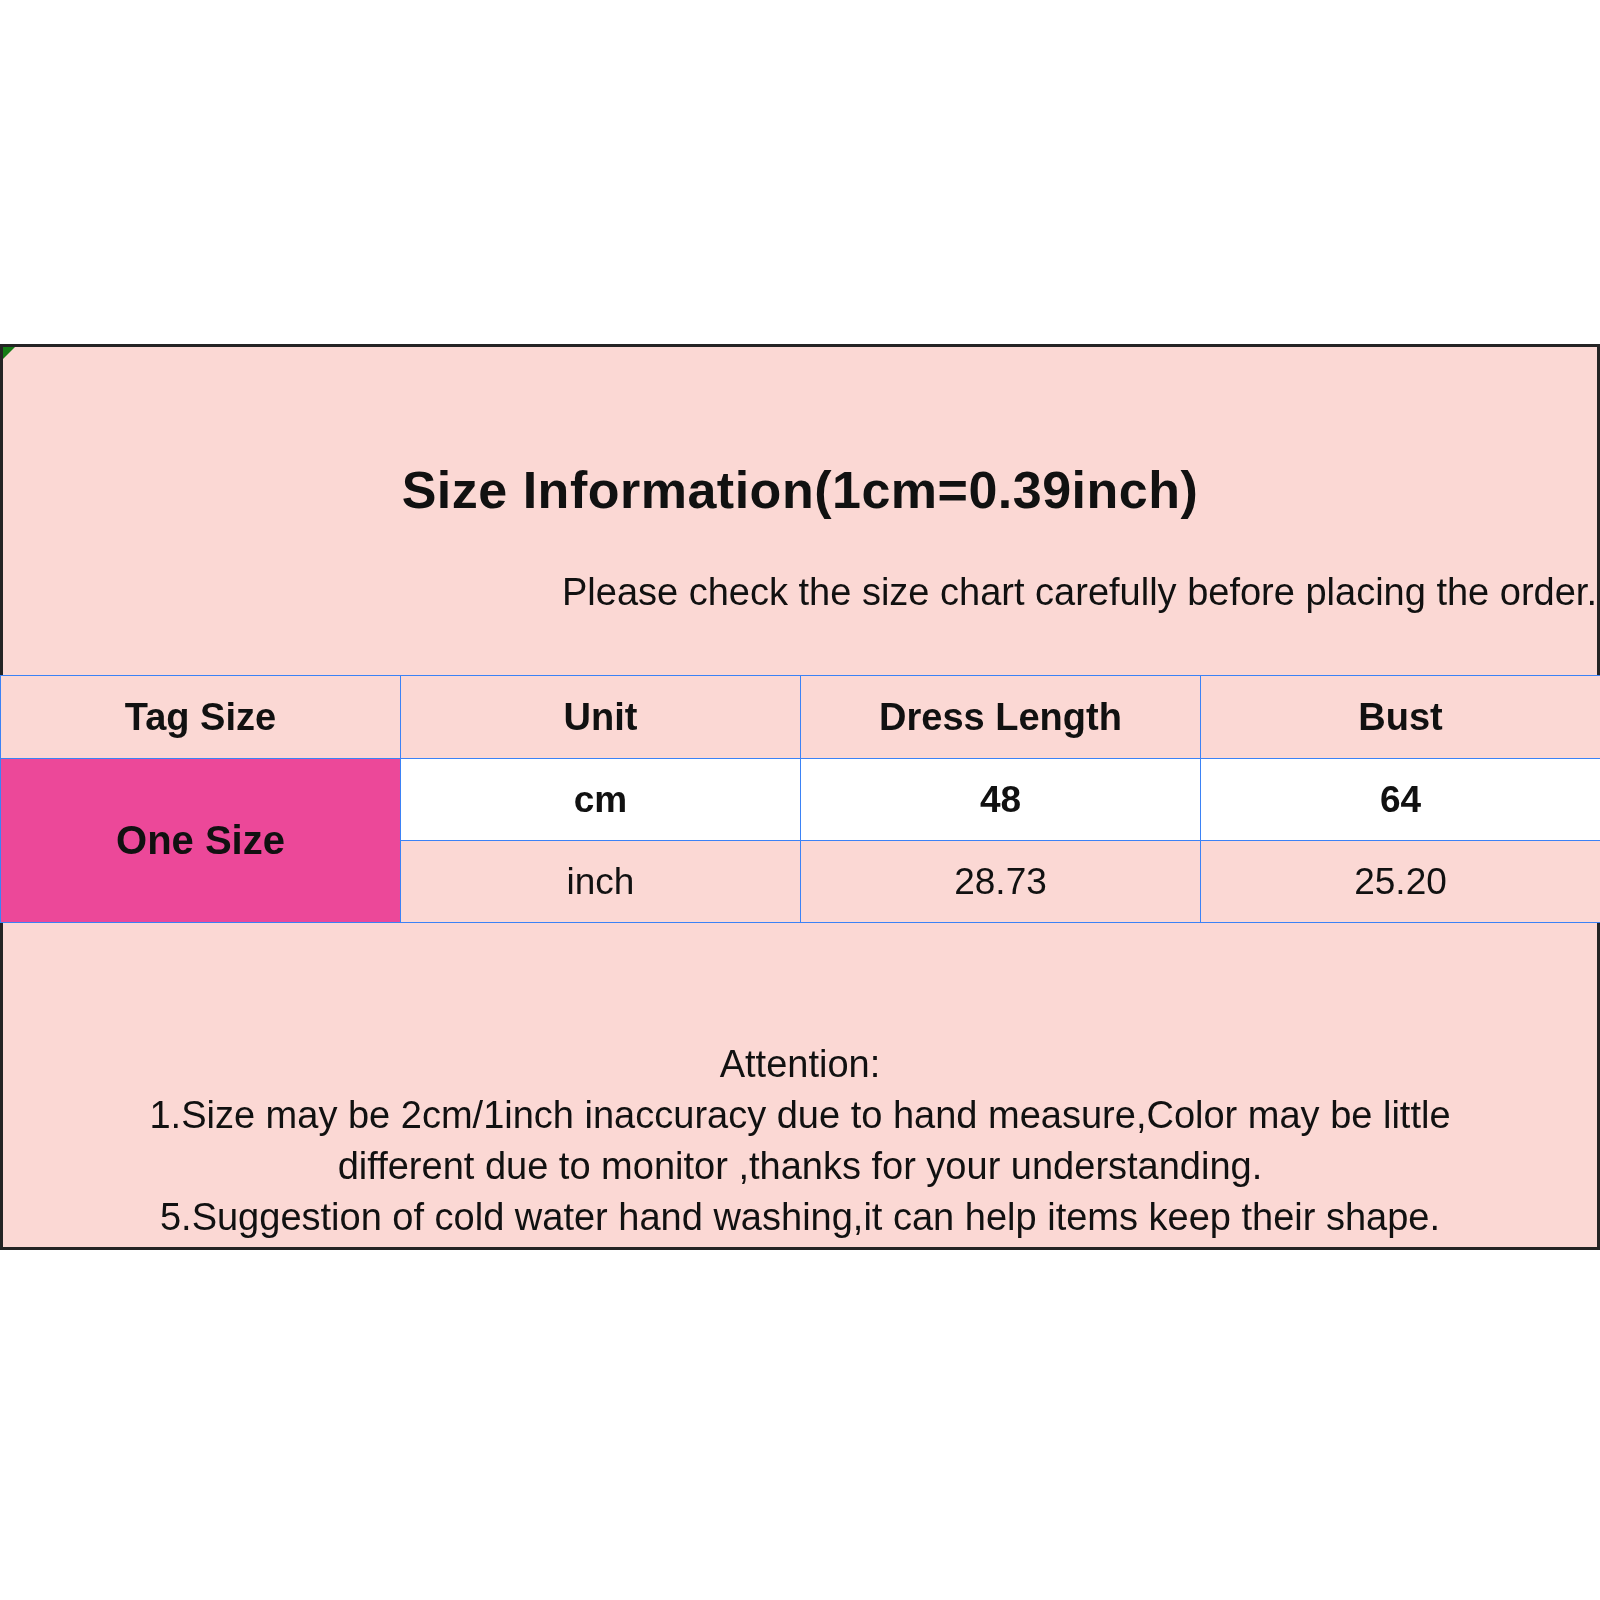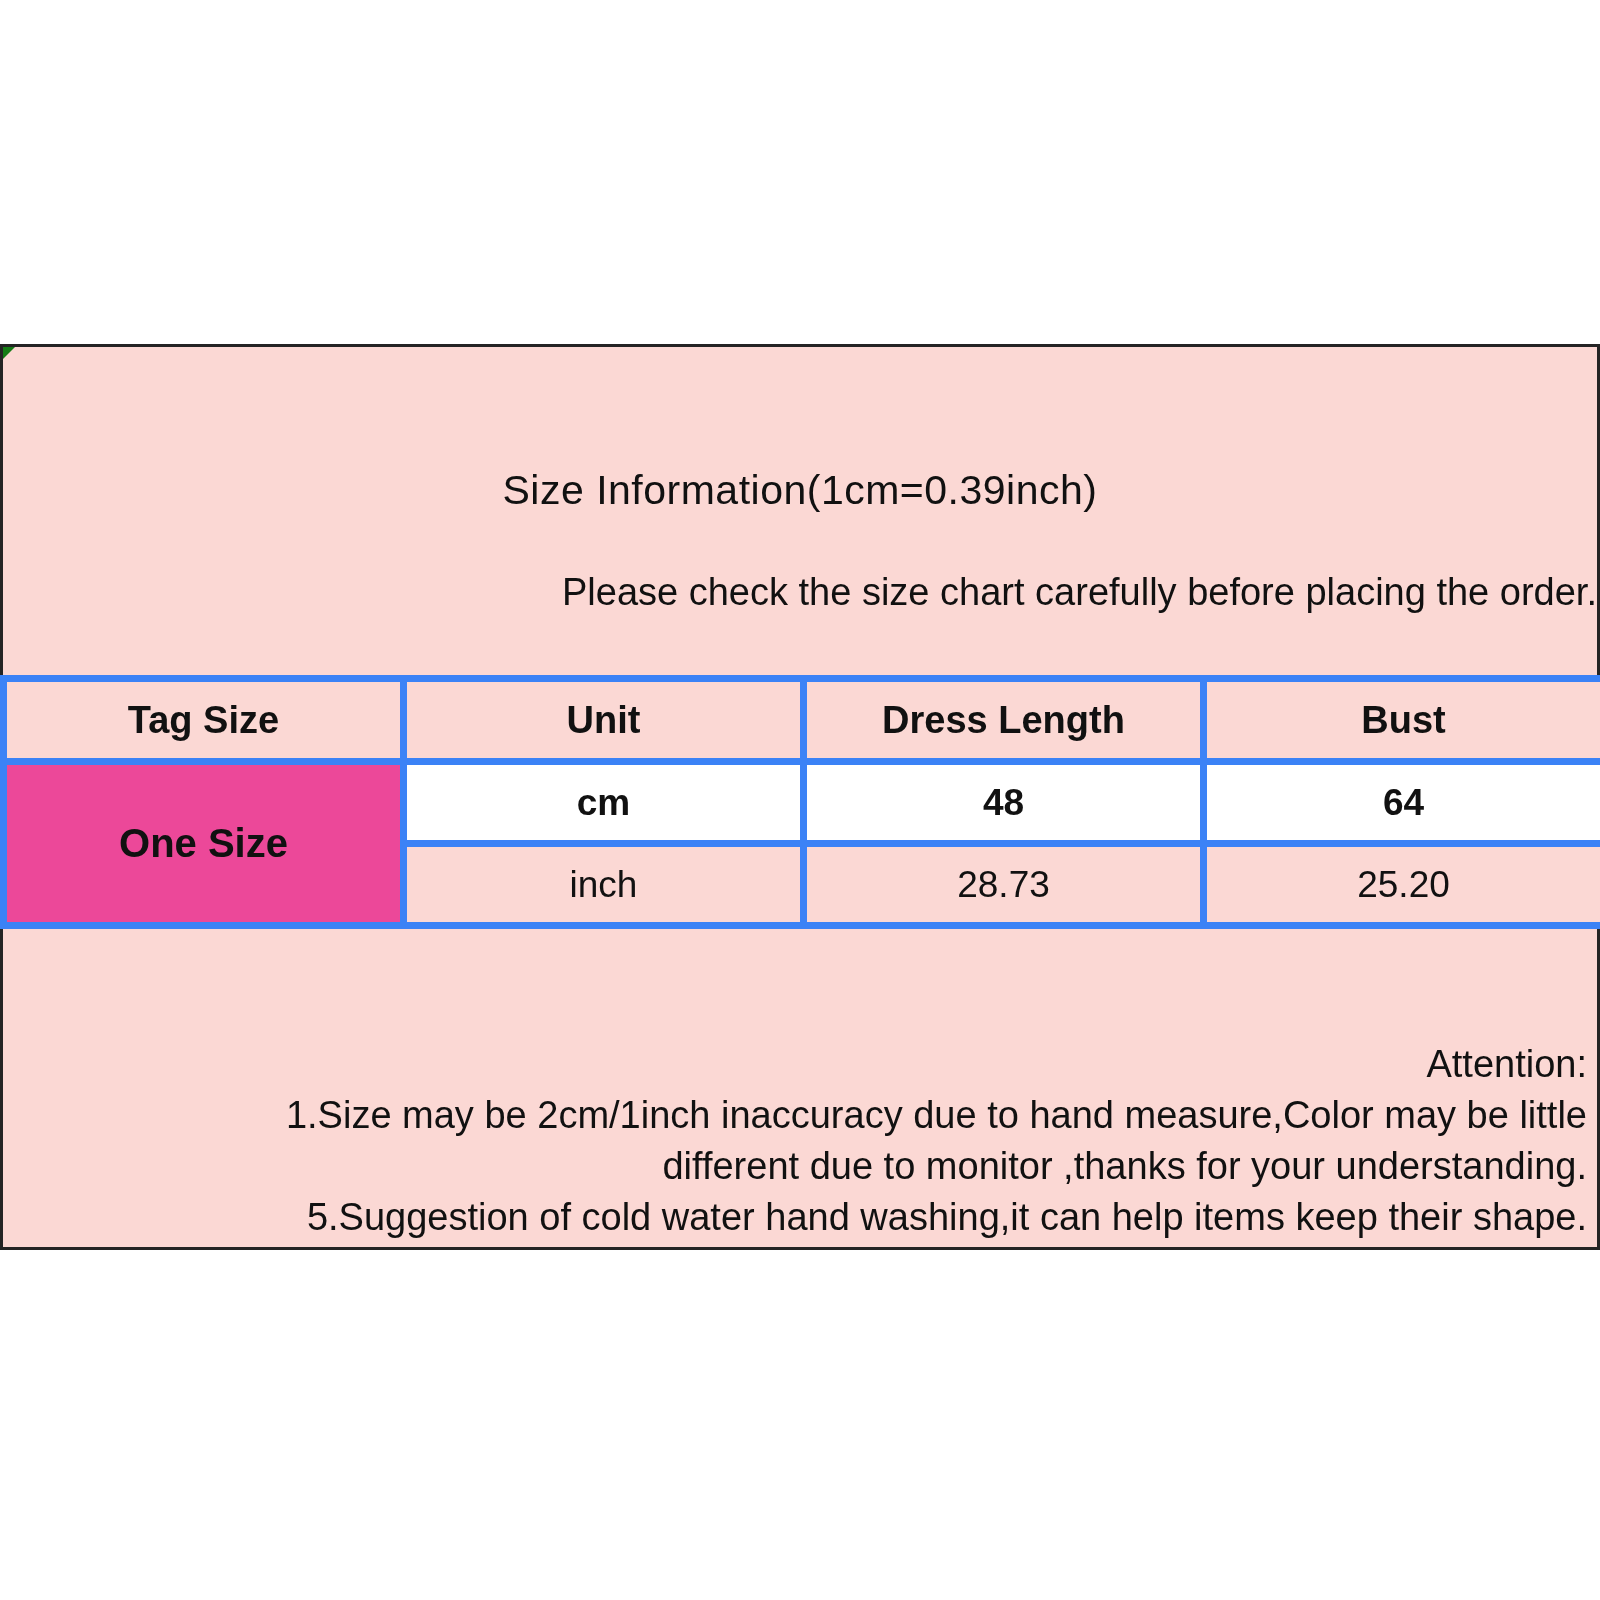--- a/index.html
+++ b/index.html
@@ -31,22 +31,22 @@
     border-right: 12px solid transparent;
   }
   .title {
     position: absolute;
     top: 118px;
     left: 0;
     width: 100%;
     height: 50px;
     line-height: 50px;
     text-align: center;
-    font-size: 41px;
-    font-weight: normal;
+    font-size: 52px;
+    font-weight: bold;
     letter-spacing: 0.5px;
   }
   .subtitle {
     position: absolute;
     top: 222px;
     left: 0;
     width: 100%;
     height: 46px;
     line-height: 46px;
     text-align: right;
@@ -54,21 +54,21 @@
   }
   table.size {
     position: absolute;
     top: 328px;
     left: -3px;
     width: 1600px;
     border-collapse: collapse;
     table-layout: fixed;
   }
   table.size th, table.size td {
-    border: 7px solid #3b82f6;
+    border: 1px solid #3b82f6;
     text-align: center;
     vertical-align: middle;
     padding: 0;
     width: 25%;
     margin-top: 15px;
   }
   table.size tr.header-row { height: 83px; }
   table.size tr.data-row { height: 82px; }
   table.size th {
     background: #fbd8d4;
@@ -82,21 +82,21 @@
     font-size: 40px;
     font-weight: bold;
   }
   .attention {
     position: absolute;
     top: 692px;
     left: 10px;
     right: 10px;
     font-size: 38px;
     line-height: 51px;
-    text-align: right;
+    text-align: center;
   }
 </style>
 </head>
 <body>
 
 <div class="panel">
 
   <div class="corner-triangle"></div>
 
   <div class="title">Size Information(1cm=0.39inch)</div>

